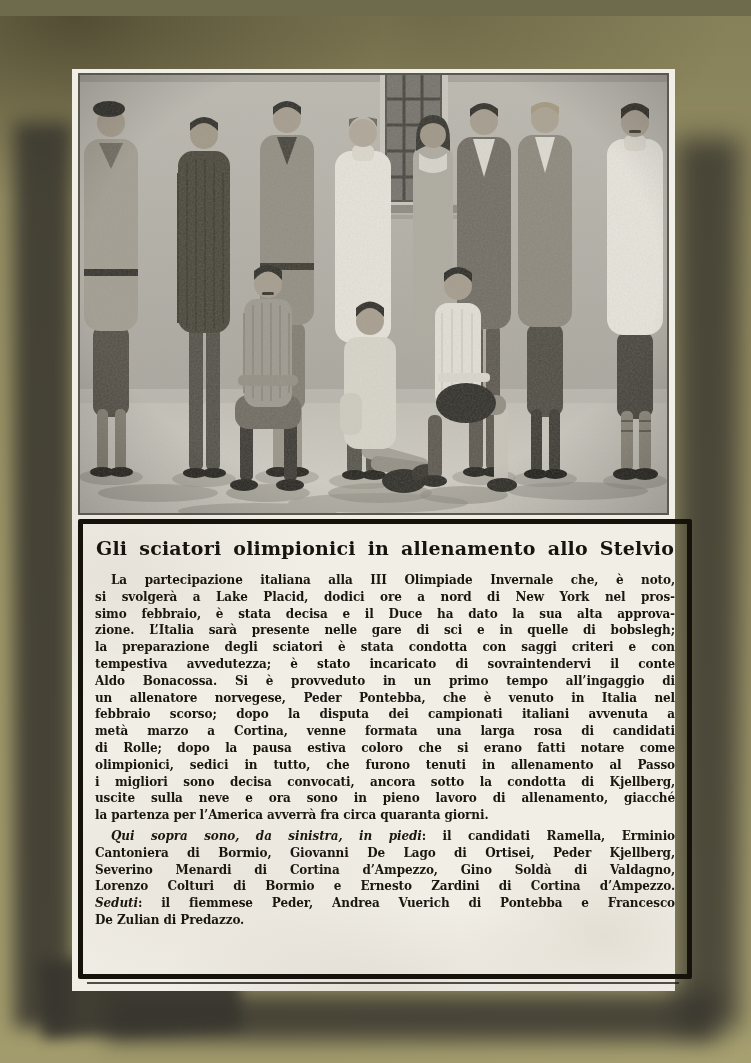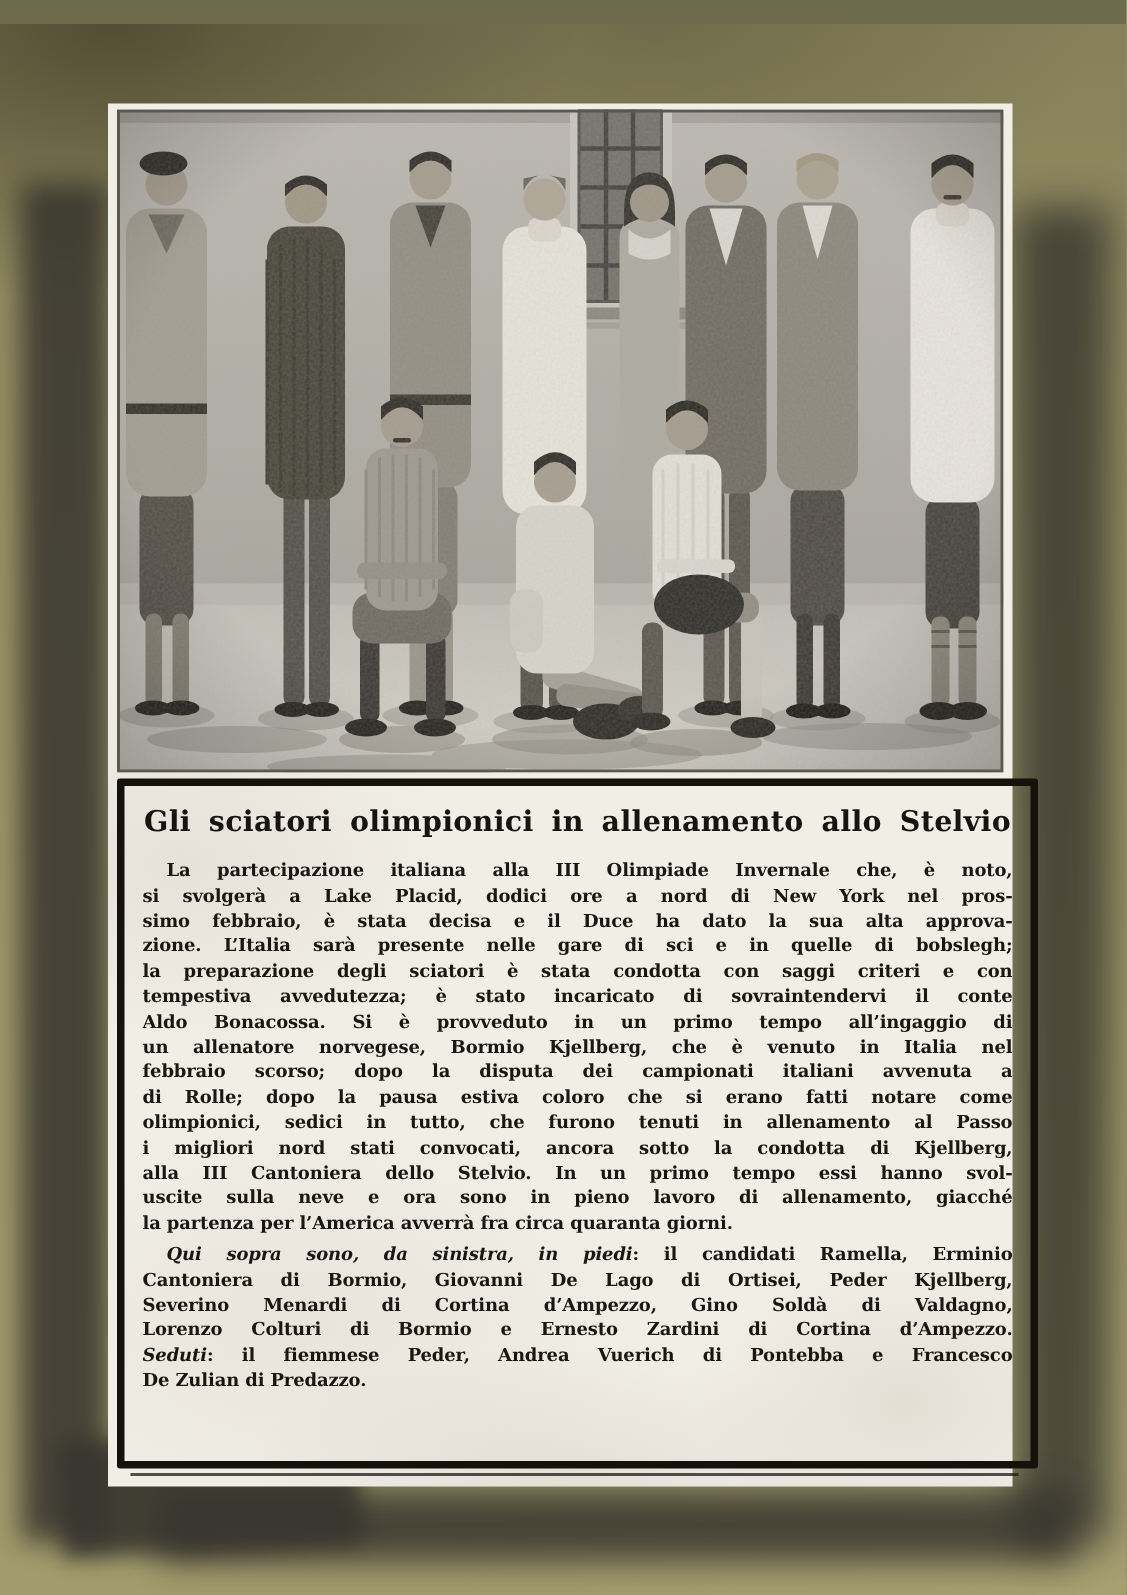--- a/index.html
+++ b/index.html
@@ -257,26 +257,26 @@
       <h1 class="headline">Gli sciatori olimpionici in allenamento allo Stelvio</h1>
 
       <div class="body-text">
         <div class="tline first">La partecipazione italiana alla III Olimpiade Invernale che, è noto,</div>
         <div class="tline">si svolgerà a Lake Placid, dodici ore a nord di New York nel pros-</div>
         <div class="tline">simo febbraio, è stata decisa e il Duce ha dato la sua alta approva-</div>
         <div class="tline">zione. L’Italia sarà presente nelle gare di sci e in quelle di bobslegh;</div>
         <div class="tline">la preparazione degli sciatori è stata condotta con saggi criteri e con</div>
         <div class="tline">tempestiva avvedutezza; è stato incaricato di sovraintendervi il conte</div>
         <div class="tline">Aldo Bonacossa. Si è provveduto in un primo tempo all’ingaggio di</div>
-        <div class="tline">un allenatore norvegese, Bormio Kjellberg, che è venuto in Italia nel</div>
+        <div class="tline">un allenatore norvegese, Peder Pontebba, che è venuto in Italia nel</div>
         <div class="tline">febbraio scorso; dopo la disputa dei campionati italiani avvenuta a</div>
+        <div class="tline">metà marzo a Cortina, venne formata una larga rosa di candidati</div>
         <div class="tline">di Rolle; dopo la pausa estiva coloro che si erano fatti notare come</div>
         <div class="tline">olimpionici, sedici in tutto, che furono tenuti in allenamento al Passo</div>
-        <div class="tline">i migliori nord stati convocati, ancora sotto la condotta di Kjellberg,</div>
-        <div class="tline">alla III Cantoniera dello Stelvio. In un primo tempo essi hanno svol-</div>
+        <div class="tline">i migliori sono decisa convocati, ancora sotto la condotta di Kjellberg,</div>
         <div class="tline">uscite sulla neve e ora sono in pieno lavoro di allenamento, giacché</div>
         <div class="tline last">la partenza per l’America avverrà fra circa quaranta giorni.</div>
       </div>
 
       <div class="caption">
         <div class="tline first"><em>Qui sopra sono, da sinistra, in piedi</em><span>: il candidati Ramella, Erminio</span></div>
         <div class="tline"><em></em><span>Cantoniera di Bormio, Giovanni De Lago di Ortisei, Peder Kjellberg,</span></div>
         <div class="tline"><em></em><span>Severino Menardi di Cortina d’Ampezzo, Gino Soldà di Valdagno,</span></div>
         <div class="tline"><em></em><span>Lorenzo Colturi di Bormio e Ernesto Zardini di Cortina d’Ampezzo.</span></div>
         <div class="tline"><em>Seduti</em><span>: il fiemmese Peder, Andrea Vuerich di Pontebba e Francesco</span></div>

